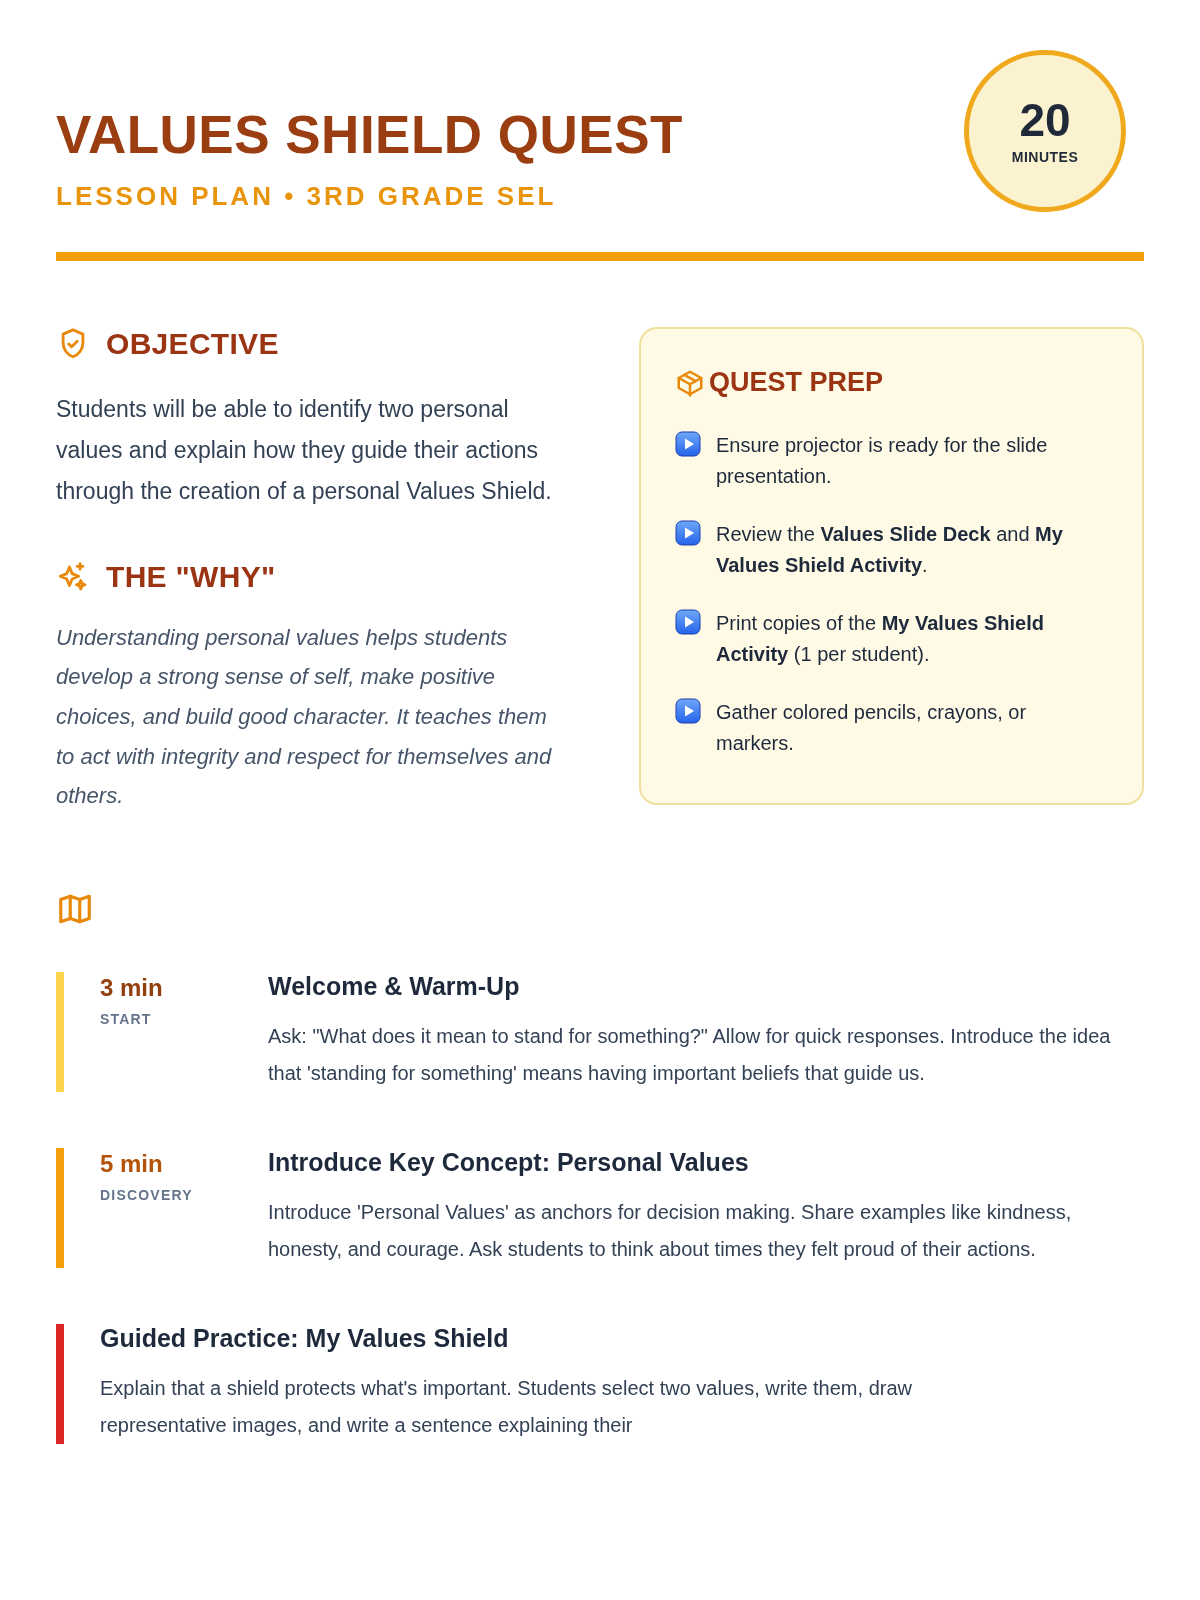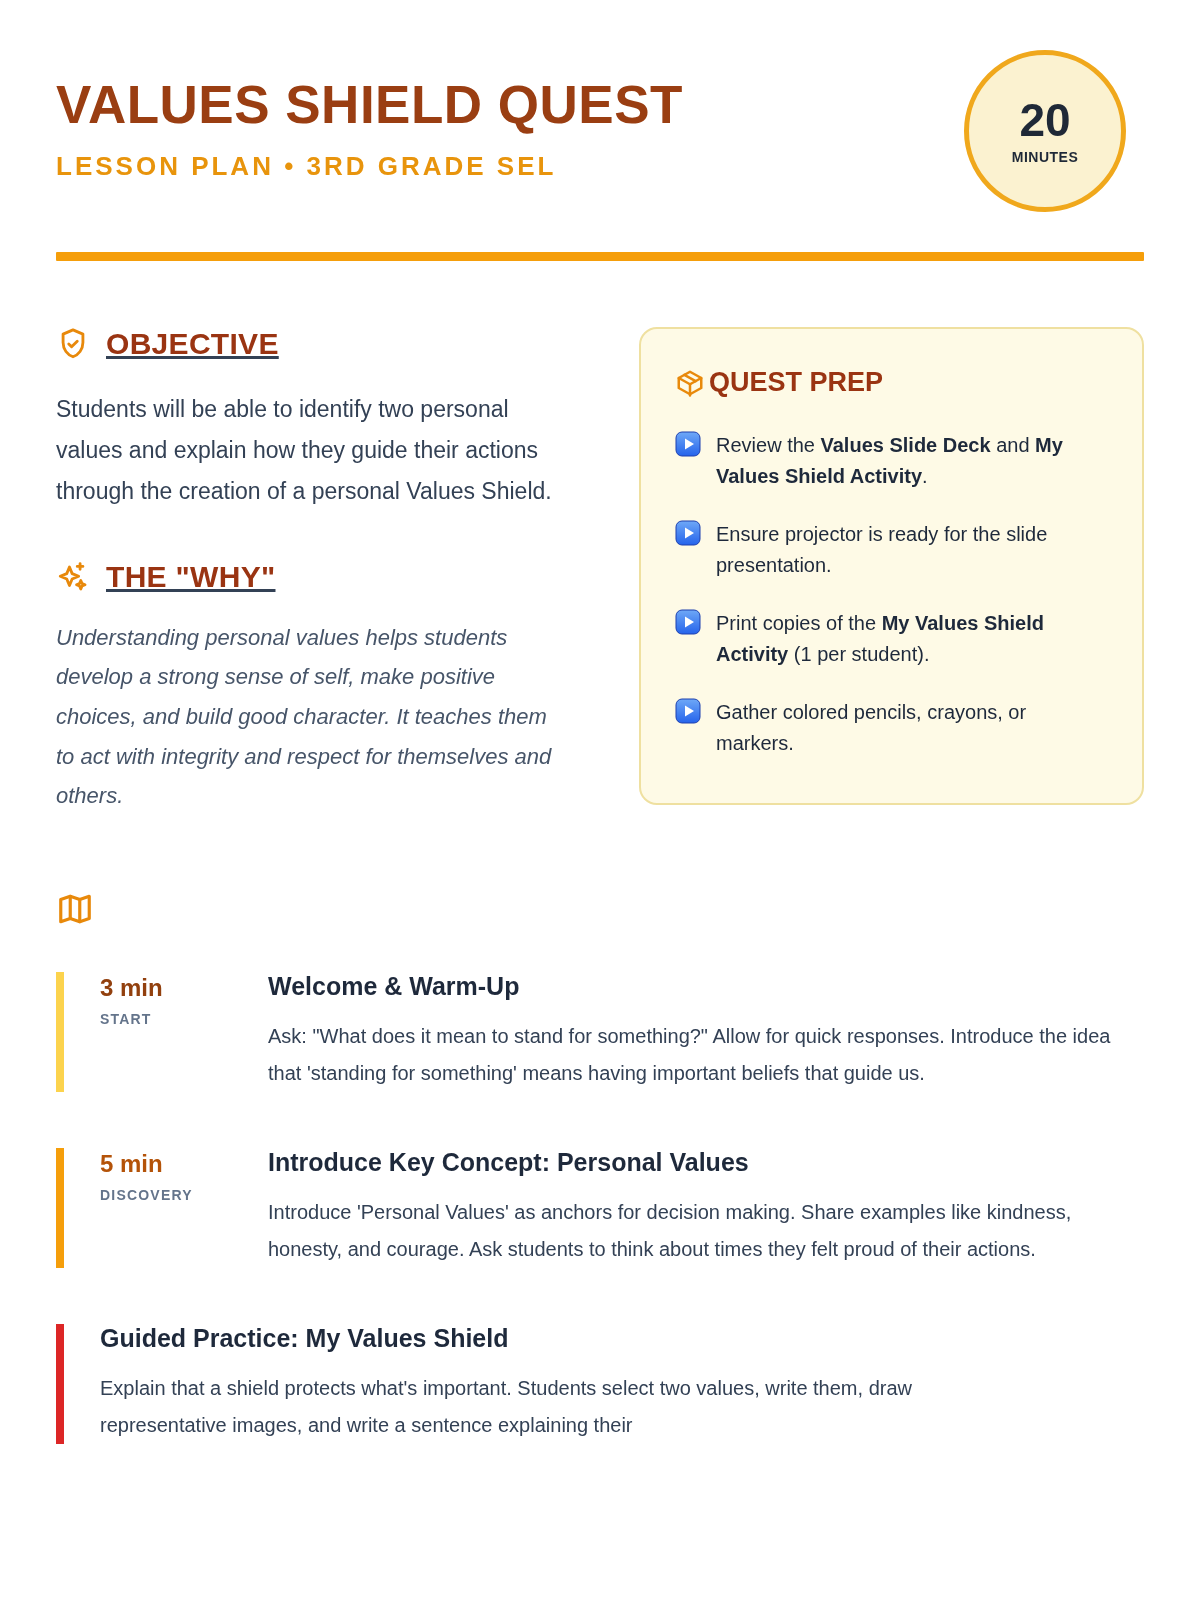--- a/index.html
+++ b/index.html
@@ -6,21 +6,21 @@
   html, body { margin: 0; padding: 0; }
   body {
     width: 1200px; height: 1600px; overflow: hidden;
     background: #ffffff;
     font-family: "Liberation Sans", "DejaVu Sans", sans-serif;
     color: #334155;
   }
   .page { padding: 44px 56px 0 56px; }
 
   
-  .header { display: flex; justify-content: space-between; align-items: center; }
+  .header { display: flex; justify-content: space-between; align-items: flex-end; }
   .page-title {
     margin: 0; font-size: 53px; font-weight: 800; letter-spacing: 0.5px;
     color: #9A3E12;
   }
   .page-subtitle {
     margin-top: 16px; font-size: 26px; font-weight: 700; letter-spacing: 3px;
     color: #E8940C;
   }
   .badge {
     width: 162px; height: 162px; border-radius: 50%;
@@ -30,21 +30,21 @@
   }
   .badge-number { font-size: 46px; font-weight: 800; color: #1F2937; line-height: 1; }
   .badge-label { font-size: 14px; font-weight: 700; color: #1F2937; letter-spacing: 0.5px; margin-top: 6px; }
 
   .rule { height: 9px; background: #F59E0B; margin-top: 40px; border-radius: 1px; }
 
   
   .columns { display: flex; gap: 36px; margin-top: 66px; align-items: flex-start; }
   .left-col { flex: 1; min-width: 0; }
 
-  .section-heading { display: flex; align-items: flex-start; gap: 16px; text-decoration: underline; }
+  .section-heading { display: flex; align-items: flex-start; gap: 16px; }
   .section-heading h2 { margin: 0; font-size: 30px; font-weight: 800; color: #9A3412; letter-spacing: 0.3px; }
   .icon { display: inline-flex; flex-shrink: 0; }
 
   .objective-body { margin: 28px 0 0 0; font-size: 23px; line-height: 1.78; color: #334155; max-width: 505px; }
   .why-heading { margin-top: 48px; }
   .why-body { margin: 24px 0 0 0; font-style: italic; font-size: 22px; line-height: 1.8; color: #475569; max-width: 515px; }
 
   
   .prep-card {
     width: 505px; flex-shrink: 0;
@@ -135,36 +135,36 @@
                 <defs>
                   <linearGradient id="pg" x1="0" y1="0" x2="0" y2="1">
                     <stop offset="0" stop-color="#6EA8F7"></stop>
                     <stop offset="1" stop-color="#2563EB"></stop>
                   </linearGradient>
                 </defs>
                 <rect x="1" y="1" width="24" height="24" rx="6" fill="url(#pg)" stroke="#1E40AF" stroke-width="1"></rect>
                 <polygon points="10,7.5 19,13 10,18.5" fill="#ffffff"></polygon>
               </svg>
             </span>
+            <div class="prep-text"><span>Ensure projector is ready for the slide presentation.</span></div>
+          </div>
+          <div class="prep-item">
+            <span class="icon play-icon">
+              <svg width="26" height="26" viewBox="0 0 26 26">
+                <defs>
+                  <linearGradient id="pg" x1="0" y1="0" x2="0" y2="1">
+                    <stop offset="0" stop-color="#6EA8F7"></stop>
+                    <stop offset="1" stop-color="#2563EB"></stop>
+                  </linearGradient>
+                </defs>
+                <rect x="1" y="1" width="24" height="24" rx="6" fill="url(#pg)" stroke="#1E40AF" stroke-width="1"></rect>
+                <polygon points="10,7.5 19,13 10,18.5" fill="#ffffff"></polygon>
+              </svg>
+            </span>
             <div class="prep-text"><span>Review the </span><strong>Values Slide Deck</strong><span> and </span><strong>My Values Shield Activity</strong><span>.</span></div>
-          </div>
-          <div class="prep-item">
-            <span class="icon play-icon">
-              <svg width="26" height="26" viewBox="0 0 26 26">
-                <defs>
-                  <linearGradient id="pg" x1="0" y1="0" x2="0" y2="1">
-                    <stop offset="0" stop-color="#6EA8F7"></stop>
-                    <stop offset="1" stop-color="#2563EB"></stop>
-                  </linearGradient>
-                </defs>
-                <rect x="1" y="1" width="24" height="24" rx="6" fill="url(#pg)" stroke="#1E40AF" stroke-width="1"></rect>
-                <polygon points="10,7.5 19,13 10,18.5" fill="#ffffff"></polygon>
-              </svg>
-            </span>
-            <div class="prep-text"><span>Ensure projector is ready for the slide presentation.</span></div>
           </div>
           <div class="prep-item">
             <span class="icon play-icon">
               <svg width="26" height="26" viewBox="0 0 26 26">
                 <defs>
                   <linearGradient id="pg" x1="0" y1="0" x2="0" y2="1">
                     <stop offset="0" stop-color="#6EA8F7"></stop>
                     <stop offset="1" stop-color="#2563EB"></stop>
                   </linearGradient>
                 </defs>

